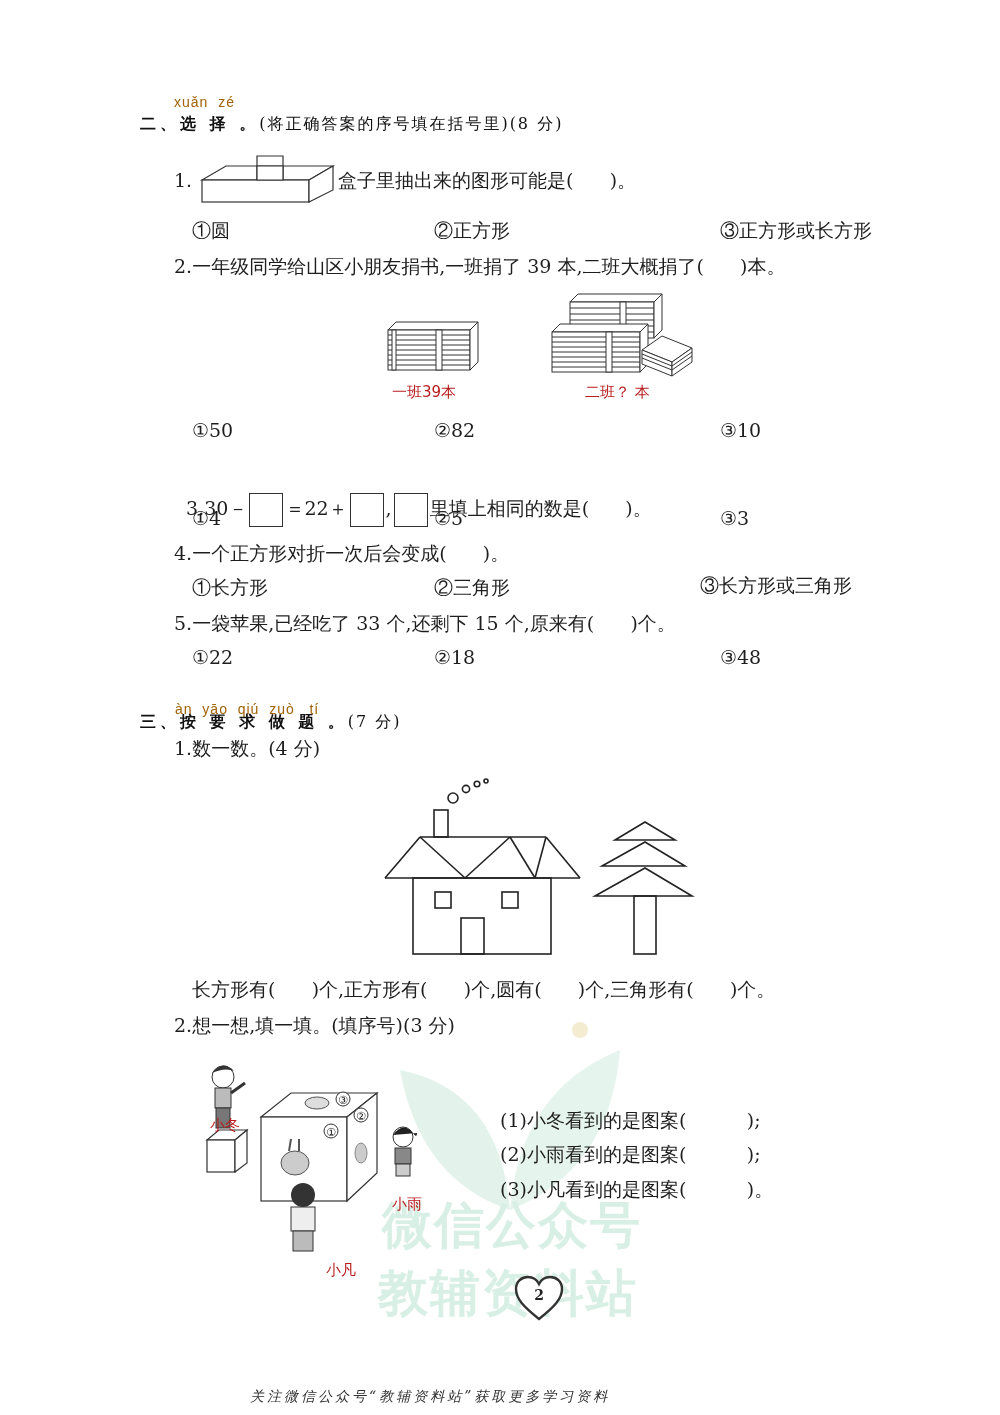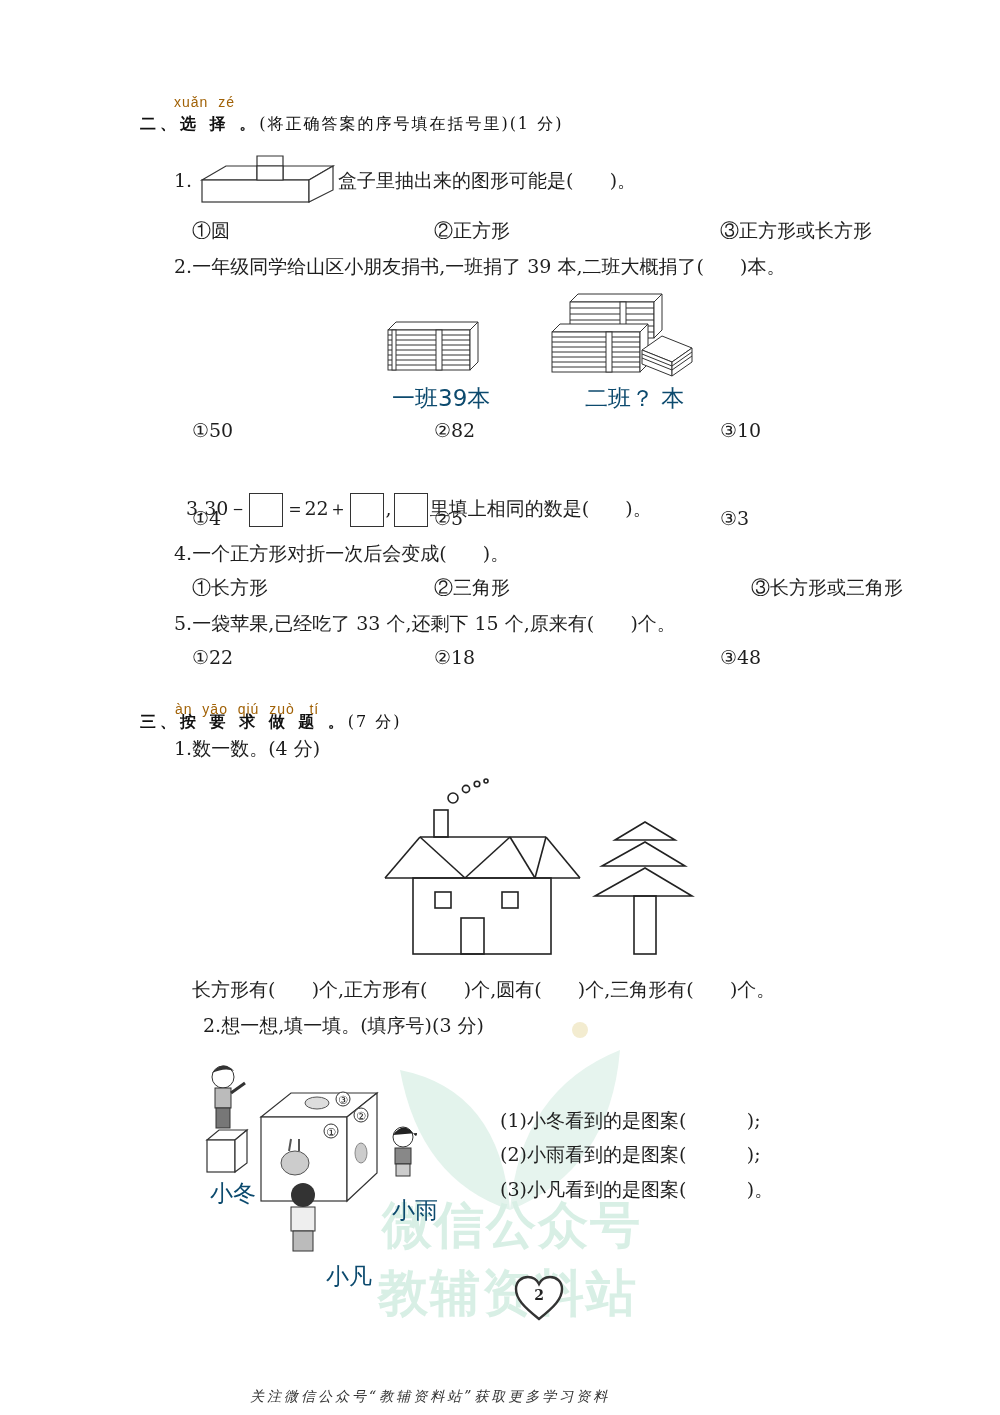--- a/index.html
+++ b/index.html
@@ -6,39 +6,39 @@
   body { width:1000px; height:1415px; position:relative; overflow:hidden;
          font-family:"DejaVu Serif","Liberation Serif",serif; color:#222; }
   .abs { position:absolute; }
   .txt { font-size:19px; line-height:24px; white-space:pre; color:#1e1e1e; }
   .pinyin { font-family:Liberation Sans, sans-serif; font-size:14px; color:#a16207; letter-spacing:1px; white-space:pre; }
   .heading { font-family:"DejaVu Sans","Liberation Sans",sans-serif; font-weight:bold; font-size:16px; color:#111; white-space:pre; letter-spacing:4px; }
   .heading-sub { font-size:16px; font-weight:normal; letter-spacing:2px; font-family:"DejaVu Serif","Liberation Serif",serif; }
   .box { display:inline-block; width:34px; height:34px; border:1.5px solid #333; vertical-align:middle; box-sizing:border-box; margin:0 2px; }
   .wm { color:#d8efe5; font-family:"DejaVu Sans","Liberation Sans",sans-serif; font-weight:bold; font-size:50px; letter-spacing:2px; white-space:pre; }
   .footer { font-family:"DejaVu Serif","Liberation Serif",serif; font-style:italic; font-size:14px; color:#333; white-space:pre; letter-spacing:3px; }
-  .label { font-size:23px; color:#0c4a6e; white-space:pre; }
+  .label { font-size:15px; color:#b91c1c; white-space:pre; }
   svg { overflow:visible; }
 </style>
 </head>
 <body>
 
 <div class="abs" style="left:380px;top:1010px;width:260px;height:200px;">
   <svg width="260" height="200">
     <path d="M20 60 Q120 80 130 200 Q40 170 20 60 Z" fill="#e3f3ec"></path>
     <path d="M240 40 Q140 80 130 200 Q230 160 240 40 Z" fill="#e6f4ee"></path>
     <circle cx="200" cy="20" r="8" fill="#f3ecd0"></circle>
   </svg>
 </div>
 <div class="abs wm" style="left:382px;top:1192px;">微信公众号</div>
 <div class="abs wm" style="left:378px;top:1260px;">教辅资料站</div>
 
 <div class="abs pinyin" style="left:174px;top:94px;">xuǎn  zé</div>
 <div class="abs" style="left:140px;top:114px;">
-  <span class="heading">二、选 择 。</span><span class="heading heading-sub">(将正确答案的序号填在括号里)(1 分)</span>
+  <span class="heading">二、选 择 。</span><span class="heading heading-sub">(将正确答案的序号填在括号里)(8 分)</span>
 </div>
 
 <div class="abs txt" style="left:174px;top:168px;">1.</div>
 <div class="abs" style="left:200px;top:154px;">
   <svg width="135" height="50">
     <polygon points="57,2 83,2 83,26 57,26" fill="#fff" stroke="#333" stroke-width="1.2"></polygon>
     <polygon points="2,26 26,12 133,12 109,26" fill="none" stroke="#333" stroke-width="1.2"></polygon>
     <rect x="2" y="26" width="107" height="22" fill="#fff" stroke="#333" stroke-width="1.2"></rect>
     <polygon points="109,26 133,12 133,36 109,48" fill="#fff" stroke="#333" stroke-width="1.2"></polygon>
     <polygon points="57,12 83,12 83,26 57,26" fill="#fff" stroke="#333" stroke-width="1.2"></polygon>
@@ -114,21 +114,21 @@
 <div class="abs txt" style="left:174px;top:454px;line-height:36px;text-align:center;">
   <span>3.30－</span><span class="box"></span><span>＝22＋</span><span class="box"></span><span>,</span><span class="box"></span><span>里填上相同的数是(      )。</span>
 </div>
 <div class="abs txt" style="left:192px;top:506px;">①4</div>
 <div class="abs txt" style="left:434px;top:506px;">②5</div>
 <div class="abs txt" style="left:720px;top:506px;">③3</div>
 
 <div class="abs txt" style="left:174px;top:541px;">4.一个正方形对折一次后会变成(      )。</div>
 <div class="abs txt" style="left:192px;top:575px;">①长方形</div>
 <div class="abs txt" style="left:434px;top:575px;">②三角形</div>
-<div class="abs txt" style="left:751px;top:575px;">③长方形或三角形</div>
+<div class="abs txt" style="left:700px;top:575px;font-family:Liberation Mono, monospace;">③长方形或三角形</div>
 
 <div class="abs txt" style="left:174px;top:611px;">5.一袋苹果,已经吃了 33 个,还剩下 15 个,原来有(      )个。</div>
 <div class="abs txt" style="left:192px;top:645px;">①22</div>
 <div class="abs txt" style="left:434px;top:645px;">②18</div>
 <div class="abs txt" style="left:720px;top:645px;">③48</div>
 
 <div class="abs pinyin" style="left:175px;top:701px;">àn  yāo  qiú  zuò   tí</div>
 <div class="abs" style="left:140px;top:700px;margin-top:12px;">
   <span class="heading">三、按 要 求 做 题 。</span><span class="heading heading-sub">(7 分)</span>
 </div>
@@ -161,21 +161,21 @@
 
       <polygon points="265,52 235,70 295,70"></polygon>
       <polygon points="265,72 222,96 305,96"></polygon>
       <polygon points="265,98 215,126 312,126"></polygon>
       <rect x="254" y="126" width="22" height="58"></rect>
     </g>
   </svg>
 </div>
 <div class="abs txt" style="left:192px;top:977px;">长方形有(      )个,正方形有(      )个,圆有(      )个,三角形有(      )个。</div>
 
-<div class="abs txt" style="left:174px;top:1013px;margin-left:29px;">2.想一想,填一填。(填序号)(3 分)</div>
+<div class="abs txt" style="left:174px;top:1013px;">2.想一想,填一填。(填序号)(3 分)</div>
 <div class="abs" style="left:195px;top:1055px;">
   <svg width="250" height="200">
 
     <g stroke="#333" stroke-width="1.2" fill="#fff">
       <polygon points="12,85 24,75 52,75 40,85"></polygon>
       <rect x="12" y="85" width="28" height="32"></rect>
       <polygon points="40,85 52,75 52,108 40,117"></polygon>
     </g>
 
     <g>
@@ -211,21 +211,21 @@
     </g>
 
     <g>
       <circle cx="208" cy="82" r="10" fill="#fff" stroke="#333"></circle>
       <path d="M198 80 Q208 66 218 78 Q222 84 222 78" fill="#222"></path>
       <rect x="200" y="93" width="16" height="16" fill="#888" stroke="#333"></rect>
       <rect x="201" y="109" width="14" height="12" fill="#ccc" stroke="#333"></rect>
     </g>
   </svg>
 </div>
-<div class="abs label" style="left:210px;top:1178px;font-family:Liberation Mono, monospace;">小冬</div>
+<div class="abs label" style="left:210px;top:1116px;font-family:Liberation Mono, monospace;">小冬</div>
 <div class="abs label" style="left:392px;top:1195px;">小雨</div>
 <div class="abs label" style="left:326px;top:1233px;margin-top:28px;">小凡</div>
 
 <div class="abs txt" style="left:500px;top:1108px;">(1)小冬看到的是图案(          );</div>
 <div class="abs txt" style="left:500px;top:1142px;">(2)小雨看到的是图案(          );</div>
 <div class="abs txt" style="left:500px;top:1177px;">(3)小凡看到的是图案(          )。</div>
 
 <div class="abs" style="left:514px;top:1275px;width:50px;height:48px;">
   <svg width="50" height="48">
     <path d="M25 44 C10 32 2 24 2 14 C2 6 8 2 14 2 C19 2 23 5 25 9 C27 5 31 2 36 2 C42 2 48 6 48 14 C48 24 40 32 25 44 Z" fill="#fff" stroke="#333" stroke-width="2.4"></path>

